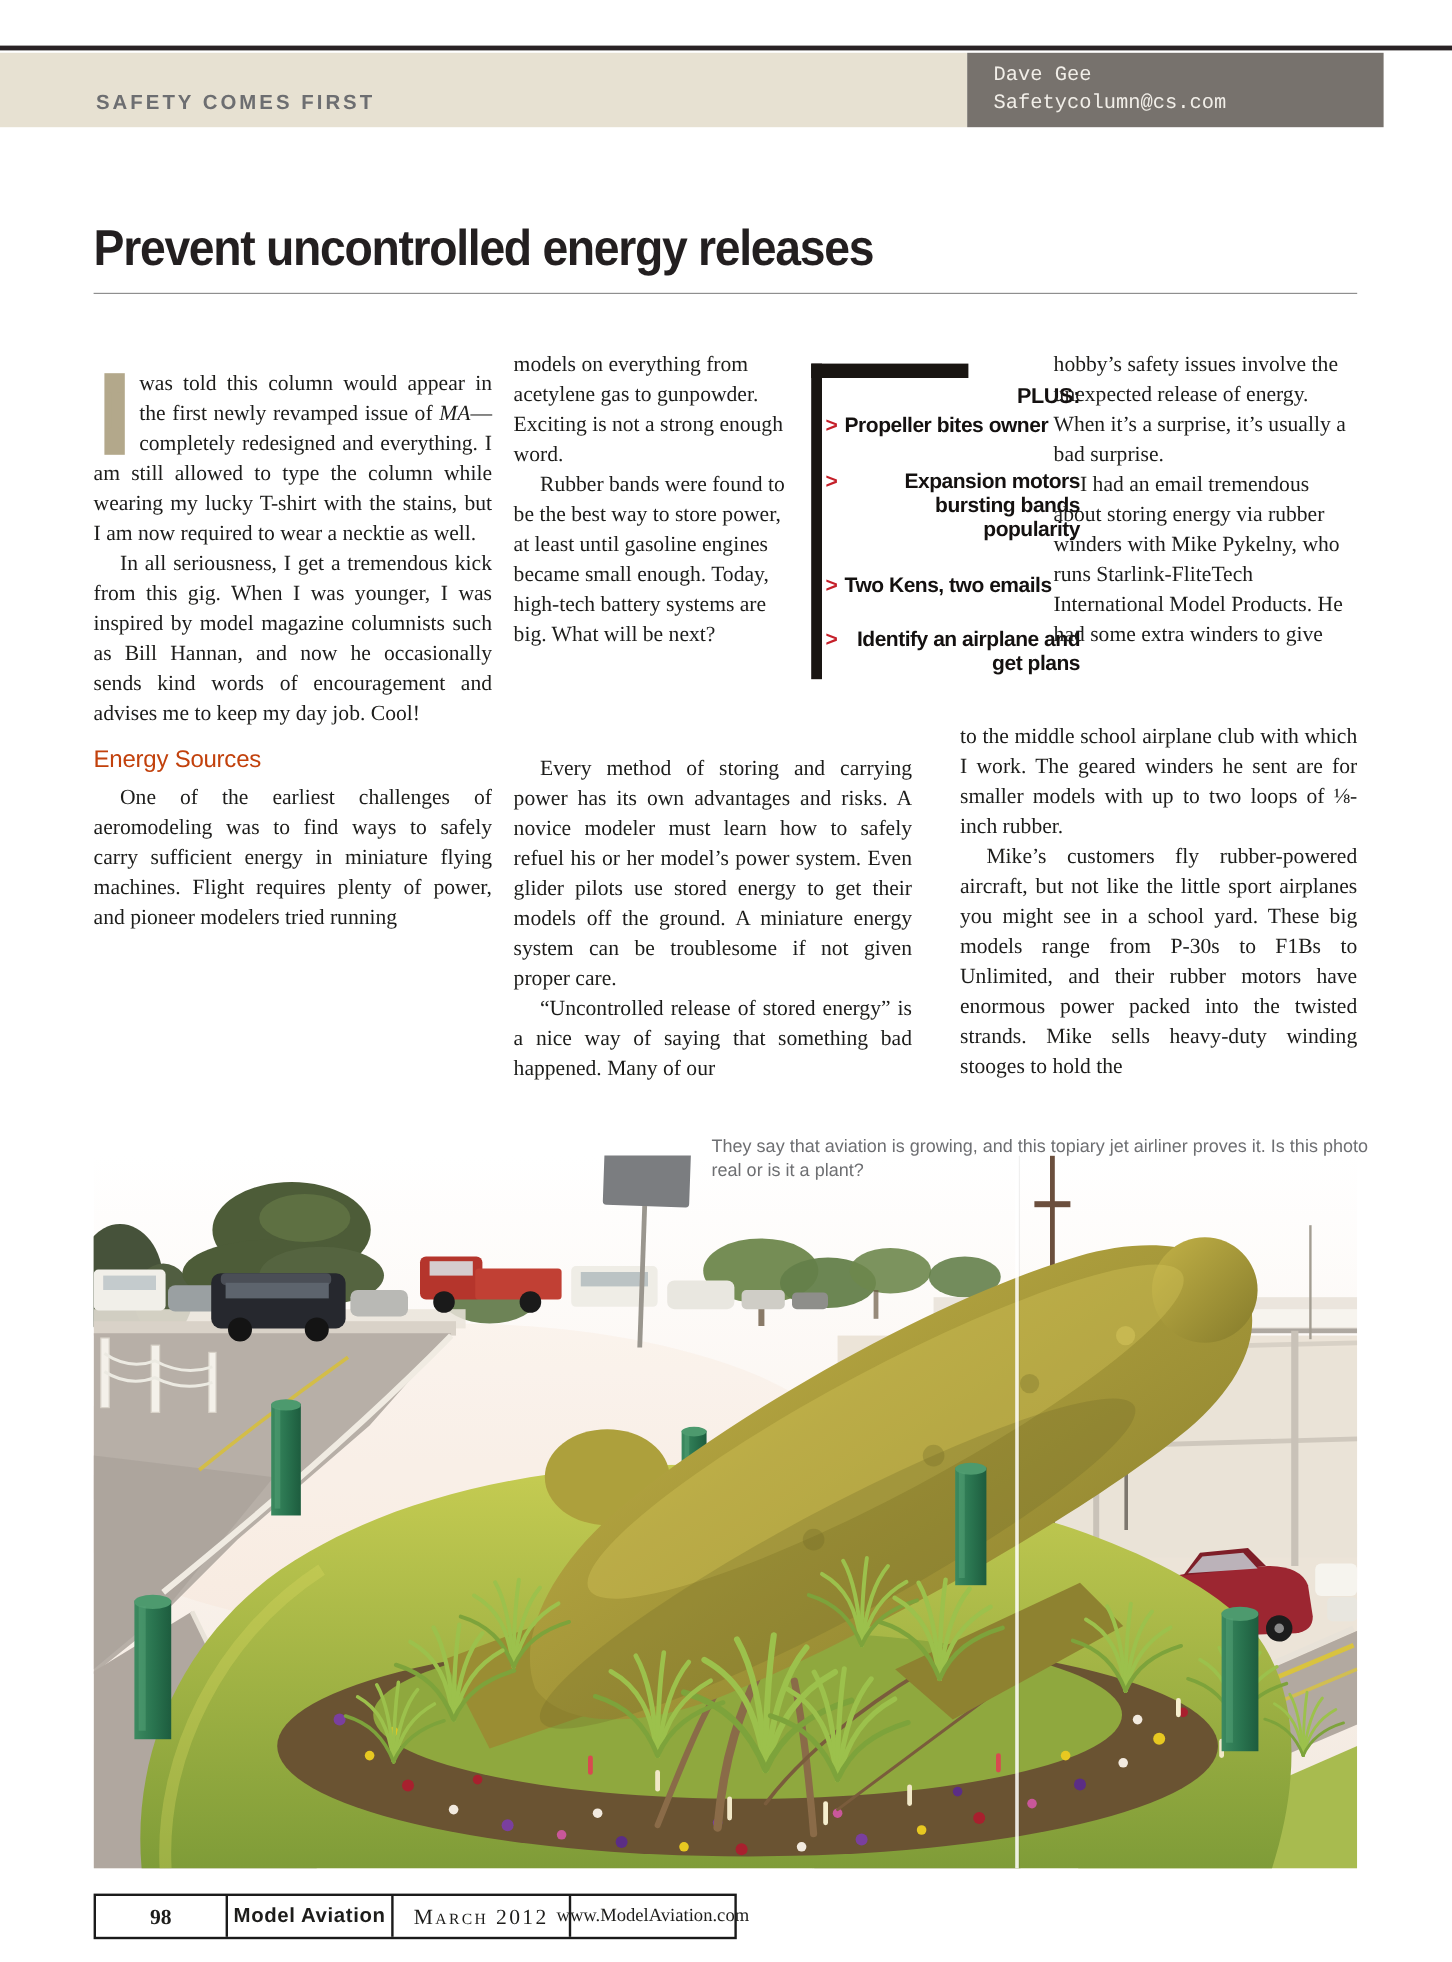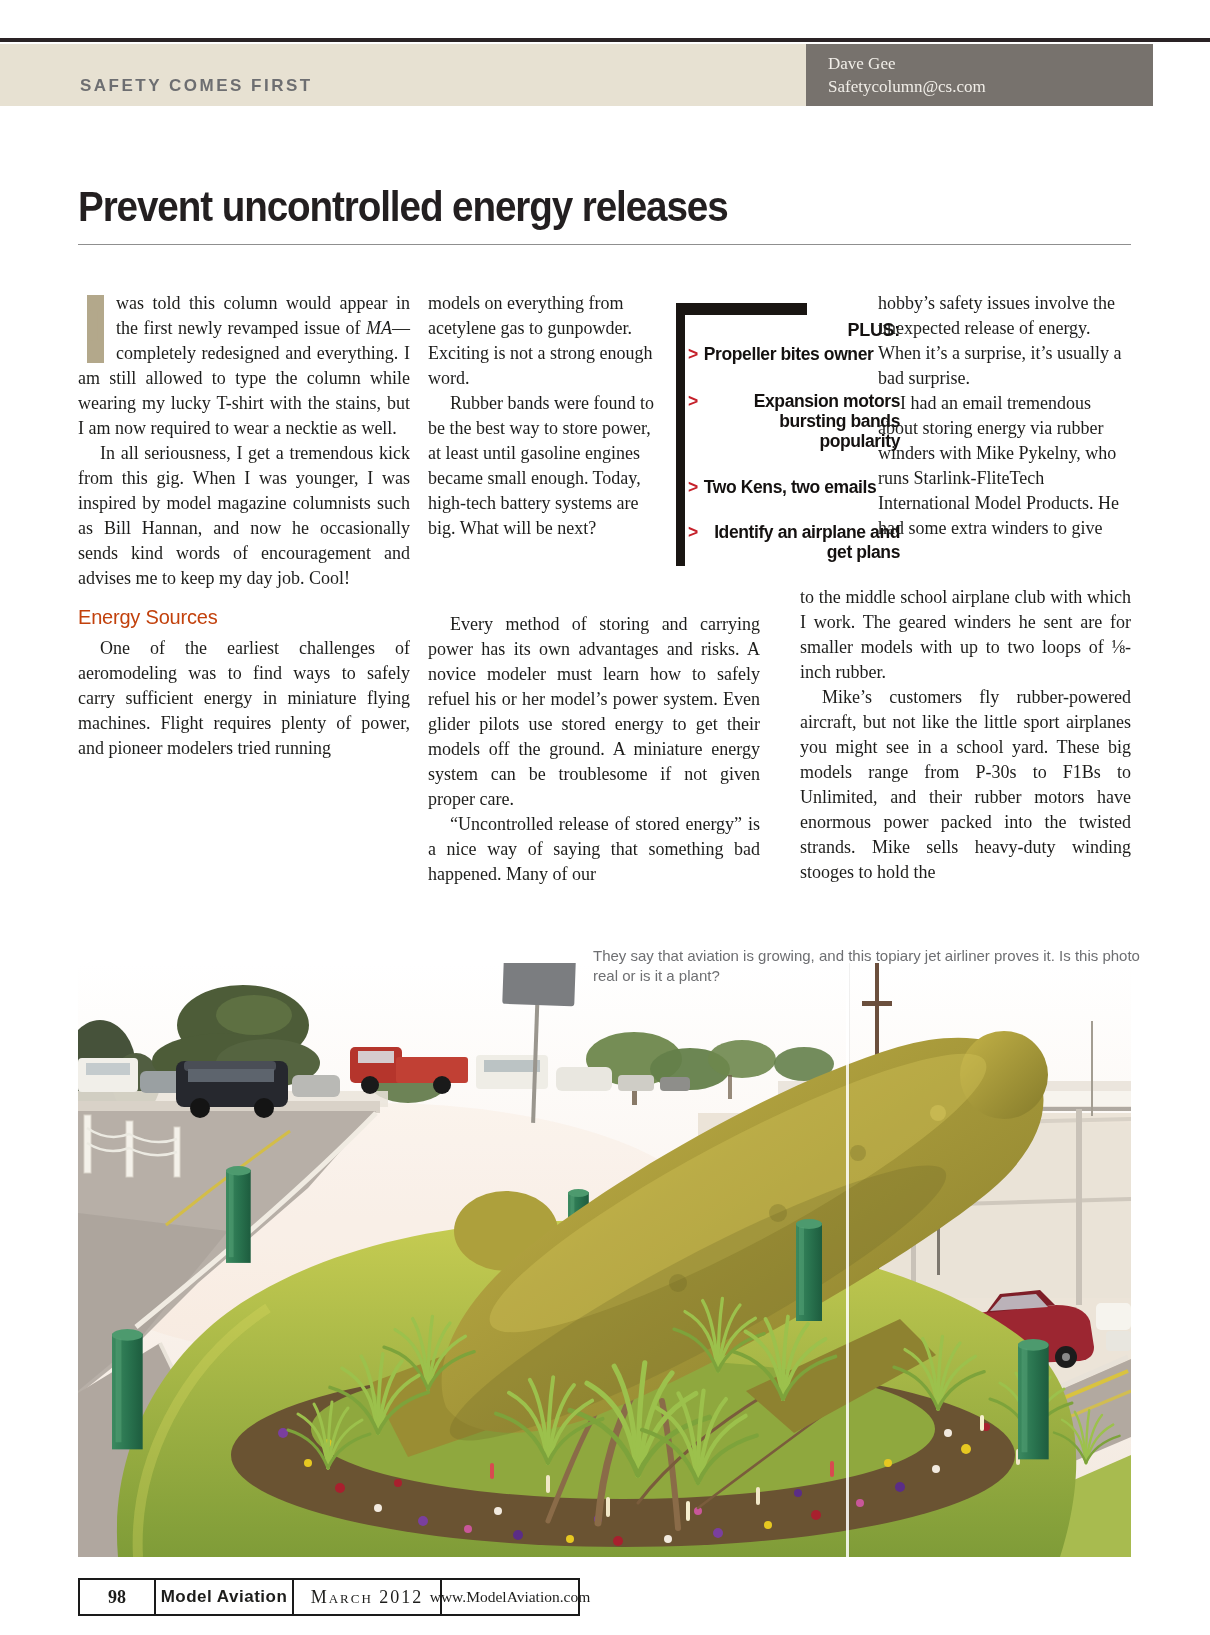--- a/index.html
+++ b/index.html
@@ -4,32 +4,32 @@
 <style>
   html,body{margin:0;padding:0;background:#ffffff;}
   .sheet{position:relative;width:1210px;height:1635px;background:#fff;overflow:hidden;
          font-family:"Liberation Serif", serif;color:#1d1d1b;}
   
   .top-rule{position:absolute;left:0;top:38px;width:1210px;height:4px;background:#2a2325;}
   .section-bar{position:absolute;left:0;top:44px;width:806px;height:62px;background:#e7e1d2;}
   .section-label{position:absolute;left:80px;top:76px;font-family:"Liberation Sans",sans-serif;
     font-weight:bold;font-size:17px;letter-spacing:2.5px;color:#6d6e71;}
   .author-box{position:absolute;left:806px;top:44px;width:347px;height:62px;background:#77726d;
-    font-family:Liberation Serif, serif;color:#f1eee8;font-size:17px;line-height:23px;
+    font-family:Liberation Mono, monospace;color:#f1eee8;font-size:17px;line-height:23px;
     padding:8px 0 0 22px;box-sizing:border-box;}
   
   .article-title{position:absolute;left:78px;top:183px;font-family:"Liberation Sans",sans-serif;
     font-weight:bold;font-size:42px;letter-spacing:-1.2px;color:#231f20;white-space:nowrap;
     transform:scaleX(.92);transform-origin:left center;}
   .title-rule{position:absolute;left:78px;top:244px;width:1053px;height:1px;background:#8f8f8f;}
   
   .col{position:absolute;font-size:18px;line-height:25px;}
   .col p{margin:0;}
   .col p.ind{text-indent:22px;}
-  .jst{text-align:justify;}
+  .jst{text-align:justify;margin-top:16px;}
   .col-1{left:78px;top:291px;width:332px;}
   .col-2a{left:428px;top:291px;width:226px;}
   .col-2b{left:428px;top:612px;width:332px;}
   .col-3a{left:878px;top:291px;width:256px;}
   .col-3b{left:800px;top:585px;width:331px;}
   .dropblock{float:left;width:17px;height:68px;margin:4px 12px 0 9px;background:#b3a88b;color:#b3a88b;
     overflow:hidden;font-size:50px;line-height:60px;}
   .sec-heading{font-family:"Liberation Sans",sans-serif;font-weight:normal;font-size:20px;
     letter-spacing:-.2px;color:#c2410c;margin:14px 0 6px 0;}
   
@@ -44,21 +44,21 @@
   .mt1{margin-top:2px;} .mt2{margin-top:27px;} .mt3{margin-top:26px;} .mt4{margin-top:25px;}
   
   .photo-caption{position:absolute;left:593px;top:946px;width:562px;z-index:5;
     font-family:"Liberation Sans",sans-serif;font-size:15px;line-height:20px;color:#6e6f72;}
   .photo{position:absolute;left:78px;top:963px;width:1053px;height:594px;}
   
   .footer{position:absolute;left:78px;top:1578px;display:flex;align-items:stretch;
     border:2px solid #1a1a1a;height:34px;background:#fff;}
   .fcell{display:flex;align-items:center;justify-content:center;box-sizing:border-box;}
   .fcell + .fcell{border-left:2px solid #1a1a1a;}
-  .f-num{width:74px;font-family:"Liberation Serif",serif;font-weight:bold;font-size:18px;}
+  .f-num{width:108px;font-family:"Liberation Serif",serif;font-weight:bold;font-size:18px;}
   .f-mag{width:138px;font-family:"Liberation Sans",sans-serif;font-weight:bold;font-size:17px;letter-spacing:.5px;}
   .f-date{width:148px;font-family:"Liberation Serif",serif;font-size:18px;font-variant:small-caps;letter-spacing:2px;}
   .f-web{width:138px;font-family:"Liberation Serif",serif;font-size:15.5px;}
 </style>
 </head>
 <body>
 
 <div class="sheet">
 
   <div class="top-rule"></div>

